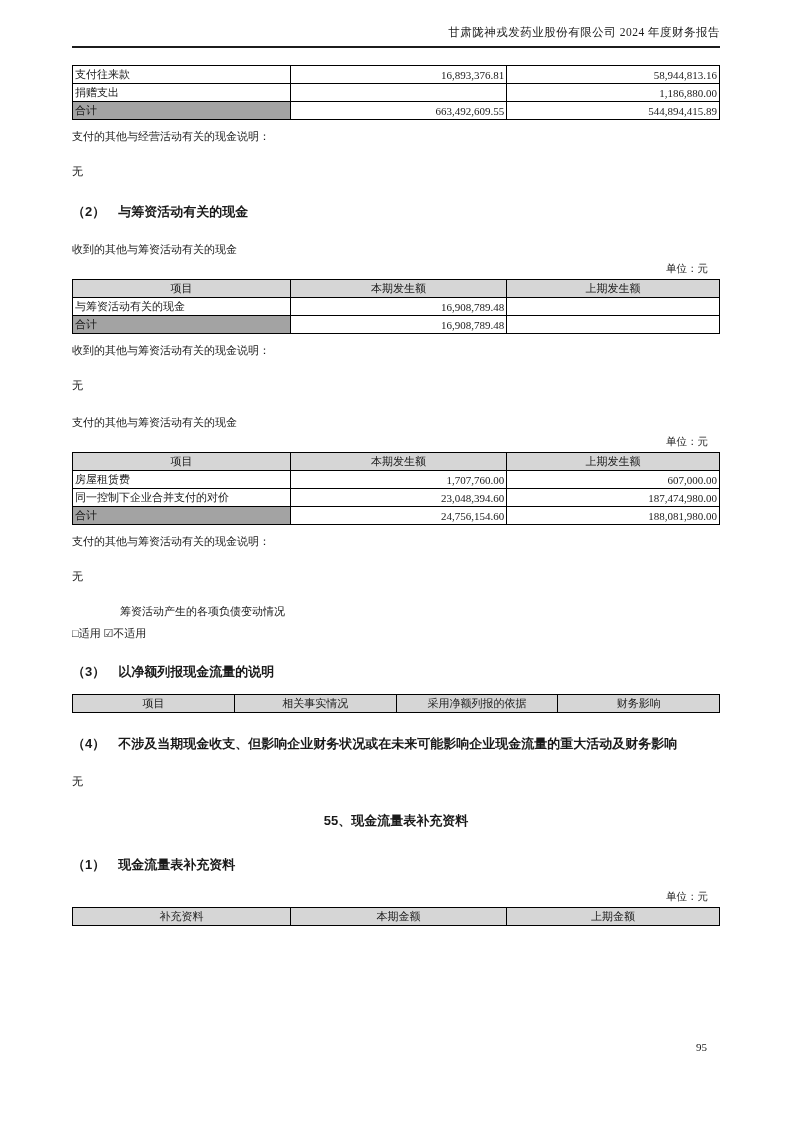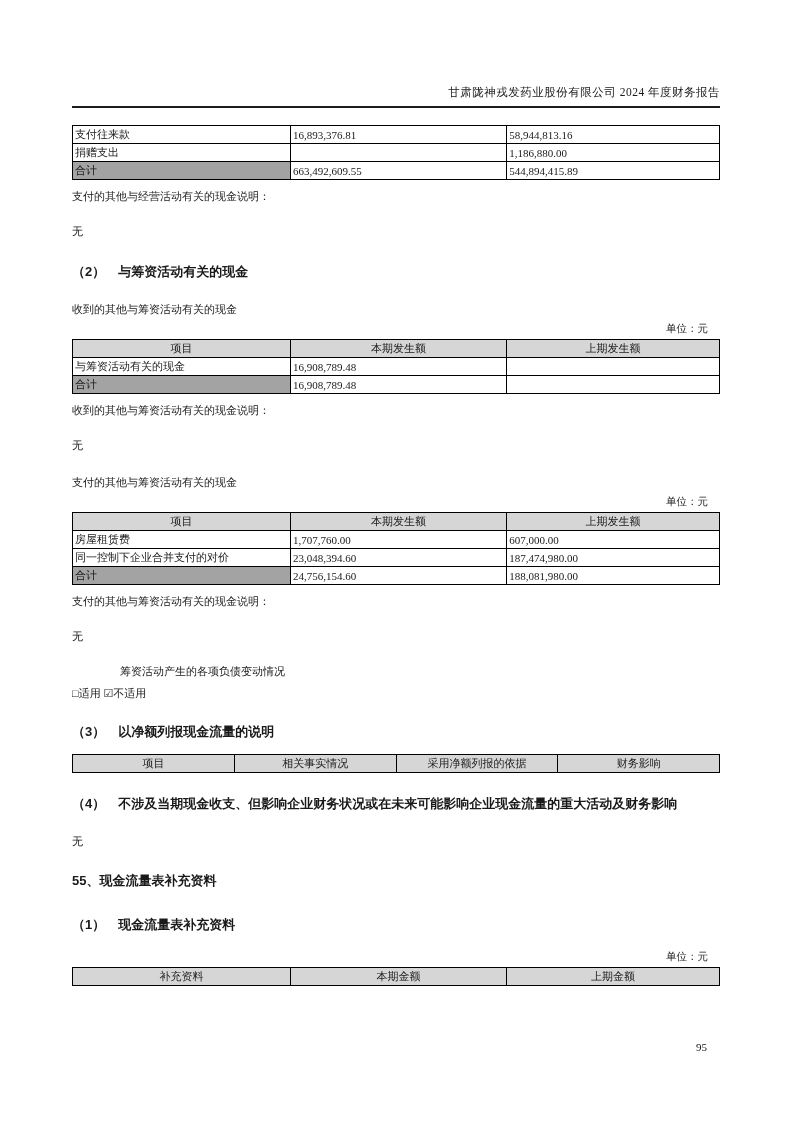--- a/index.html
+++ b/index.html
@@ -5,30 +5,30 @@
   * { margin:0; padding:0; box-sizing:border-box; }
   html,body { background:#888; }
   .page {
     width:793px; height:1122px; margin:0 auto; background:#ffffff;
     position:relative; overflow:hidden; color:#1a1a1a;
     font-family:"Liberation Serif","DejaVu Serif",serif;
   }
   .content { position:absolute; left:72px; top:0; width:648px; }
 
   .doc-header {
-    padding-top:85px; padding-bottom:6px; text-align:right;
+    padding-top:25px; padding-bottom:6px; text-align:right;
     font-size:11.5px; letter-spacing:0.5px;
     border-bottom:2px solid #1c1c1c;
   }
 
   table { width:100%; border-collapse:collapse; table-layout:fixed; font-size:11px; }
   td { border:1px solid #000; padding:1px 2px; height:18px; vertical-align:middle; overflow:hidden; white-space:nowrap; }
   .th  { background:#d6d6d6; text-align:center; }
   .item { text-align:left; }
-  .num  { }
+  .num  { text-align:right; }
   .gray { background:#a3a3a3; }
 
   .col-item  { width:33.7%; }
   .col-cur   { width:33.4%; }
   .col-prior { width:32.9%; }
   .col-q     { width:25%; }
 
   .para  { font-size:11px; line-height:15px; }
   .unit  { font-size:10.5px; text-align:right; padding-right:12px; }
 
@@ -41,21 +41,21 @@
   .mt-none    { margin-top:20px; }
   .mt-h2      { margin-top:24px; }
   .mt-intro   { margin-top:22px; }
   .mt-unit    { margin-top:5px;  }
   .mt-table   { margin-top:3px;  }
   .mt-liab    { margin-top:20px;margin-left:48px; }
   .mt-opts    { margin-top:7px;  }
   .mt-h3      { margin-top:22px; }
   .mt-table4  { margin-top:14px; }
   .mt-h4      { margin-top:20px; }
-  .mt-h55     { margin-top:23px; }
+  .mt-h55     { margin-top:23px;text-align:center; }
   .mt-h1sub   { margin-top:27px; }
   .mt-unit2   { margin-top:17px; }
 
   .page-number {
     position:absolute; top:1041px; right:86px; font-size:11px;
   }
 </style>
 </head>
 <body>
 

